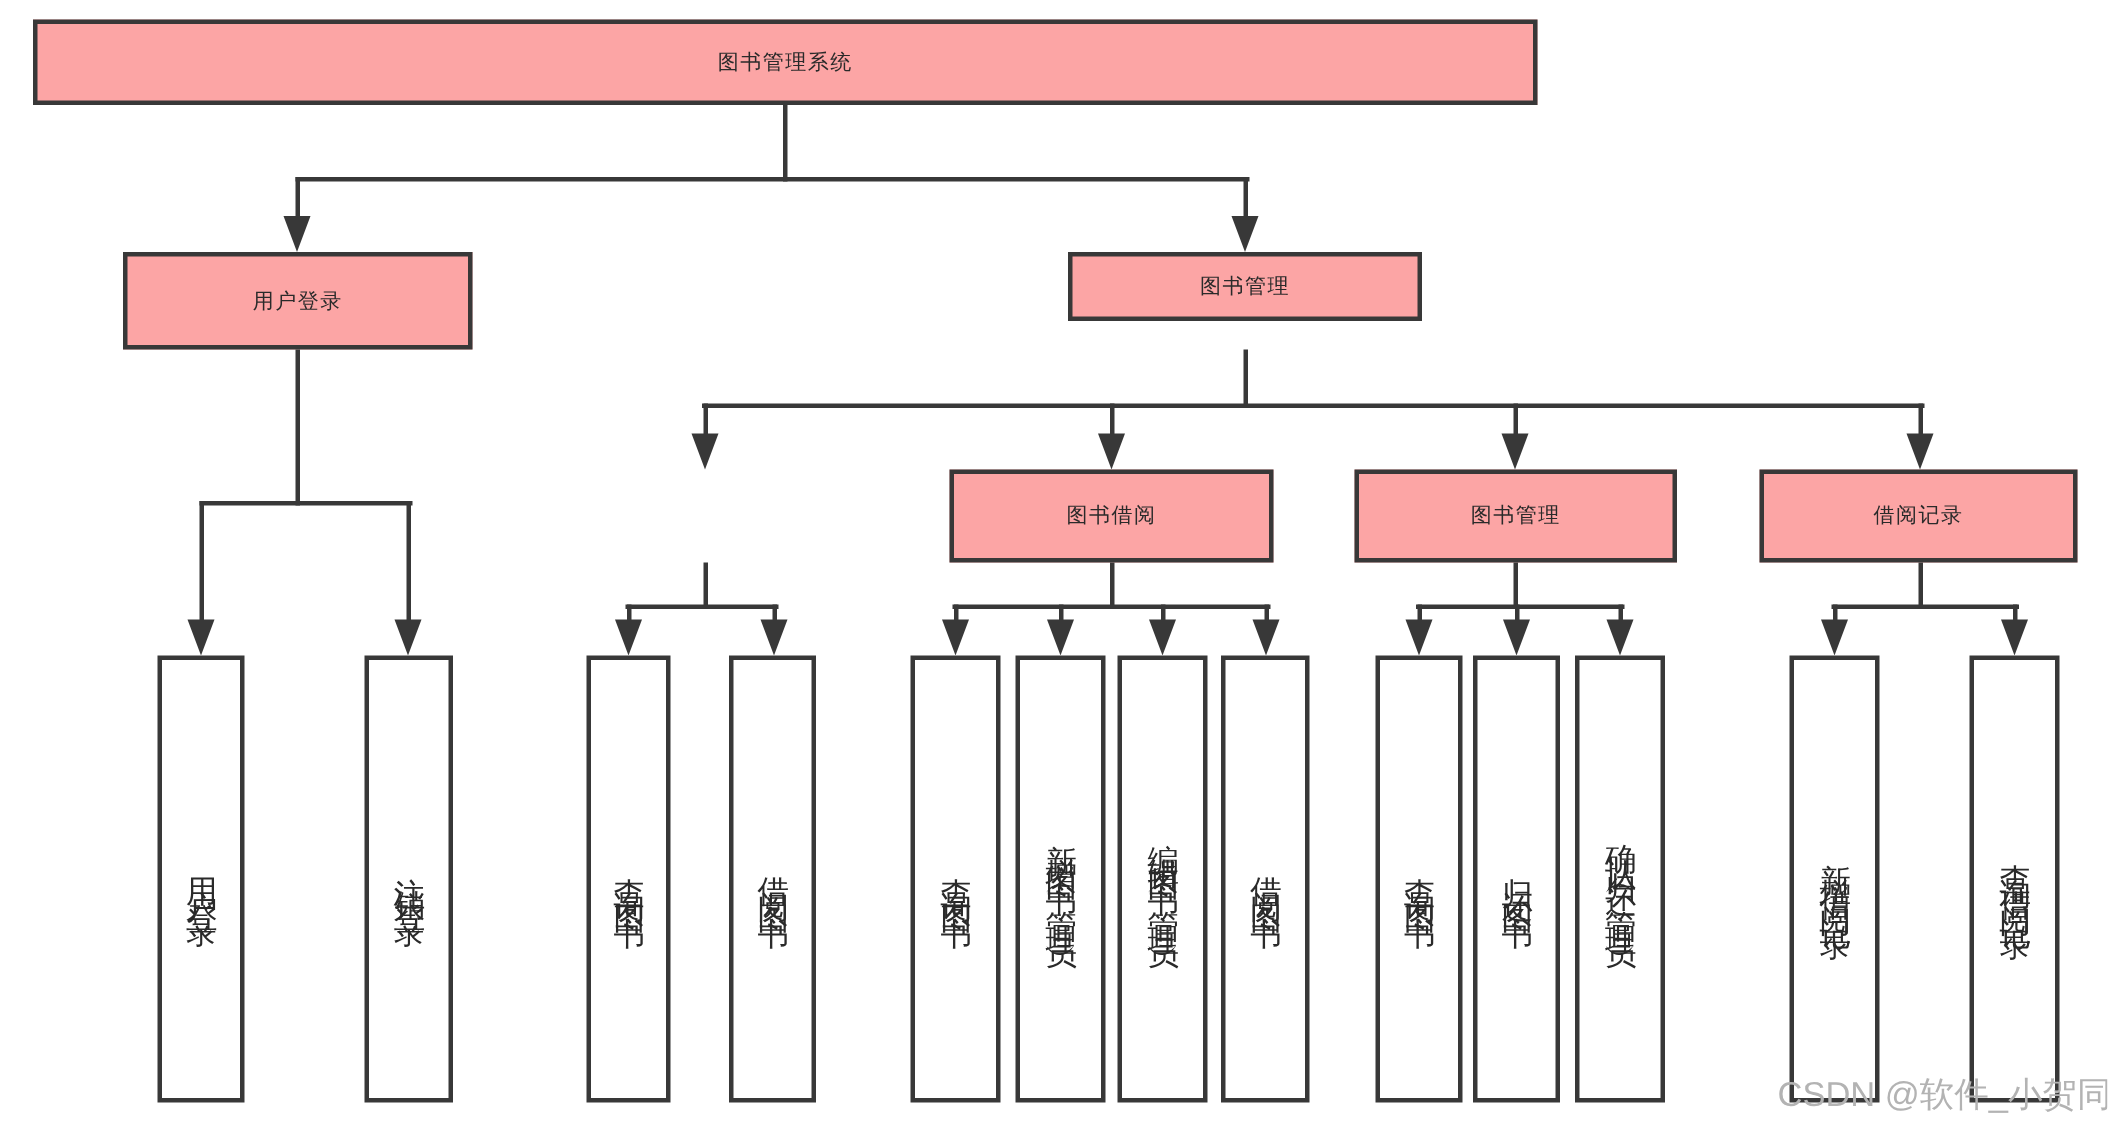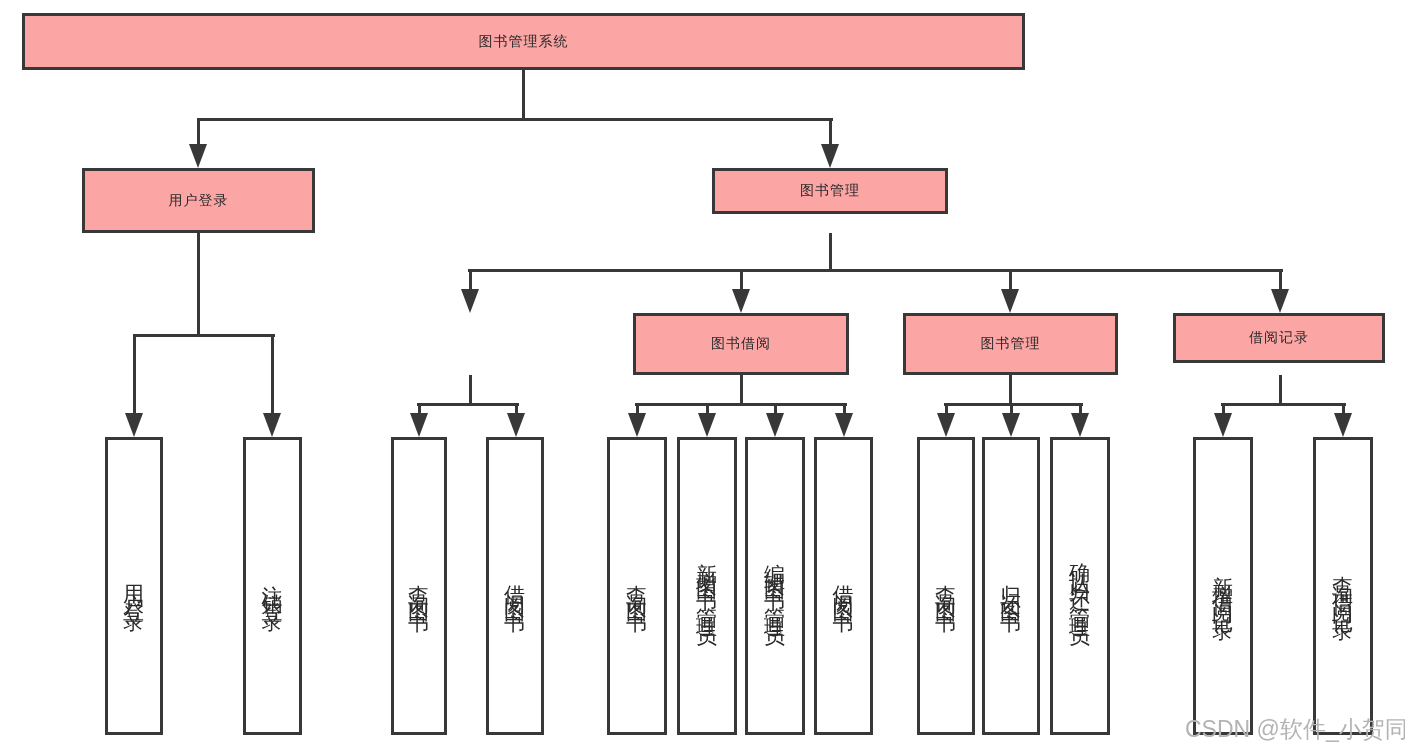--- a/index.html
+++ b/index.html
@@ -81,21 +81,21 @@
   <div class="ah" style="left:461px;top:289px"></div>
   <div class="vl" style="left:740px;top:269px;height:24px"></div>
   <div class="ah" style="left:732px;top:289px"></div>
   <div class="vl" style="left:1009px;top:269px;height:24px"></div>
   <div class="ah" style="left:1001px;top:289px"></div>
   <div class="vl" style="left:1279px;top:269px;height:24px"></div>
   <div class="ah" style="left:1271px;top:289px"></div>
 
   <div class="hbox" style="left:633px;top:313px;width:216px;height:62px">图书借阅</div>
   <div class="hbox" style="left:903px;top:313px;width:215px;height:62px">图书管理</div>
-  <div class="hbox" style="left:1173px;top:313px;width:212px;height:50px">借阅记录</div>
+  <div class="hbox" style="left:1173px;top:313px;width:212px;height:62px">借阅记录</div>
 
   <div class="vl" style="left:469px;top:375px;height:31px"></div>
   <div class="hl" style="left:417px;top:403px;width:102px"></div>
   <div class="vl" style="left:418px;top:403px;height:14px"></div>
   <div class="ah" style="left:410px;top:413px"></div>
   <div class="vl" style="left:515px;top:403px;height:14px"></div>
   <div class="ah" style="left:507px;top:413px"></div>
 
   <div class="vl" style="left:740px;top:375px;height:31px"></div>
   <div class="hl" style="left:635px;top:403px;width:212px"></div>

